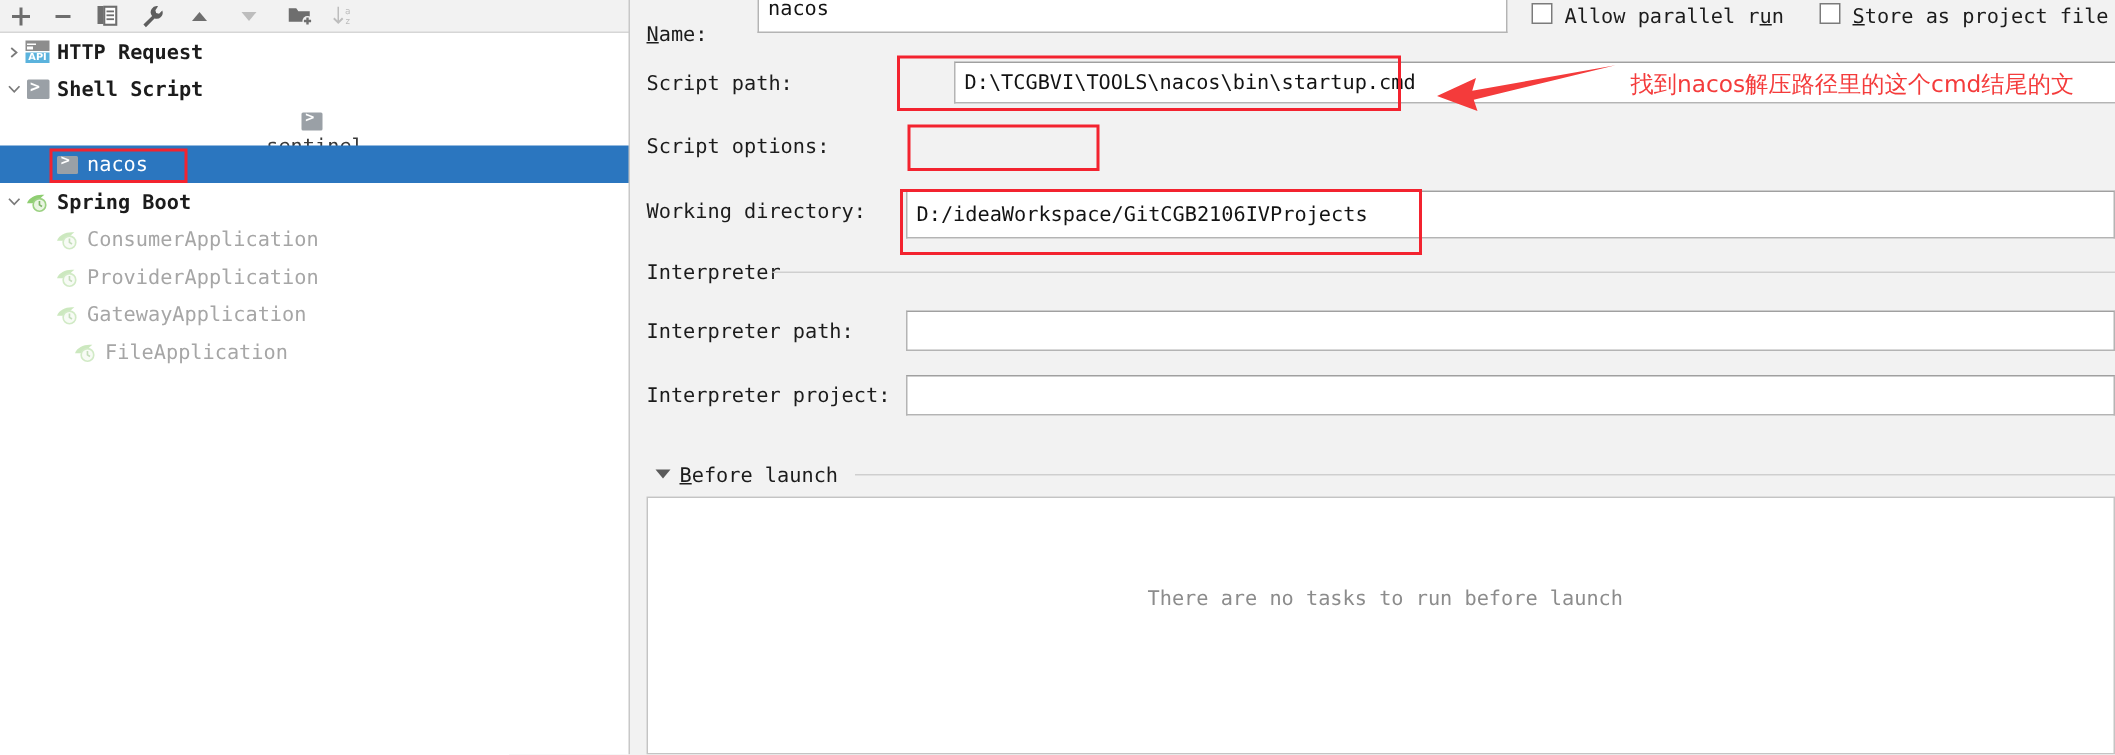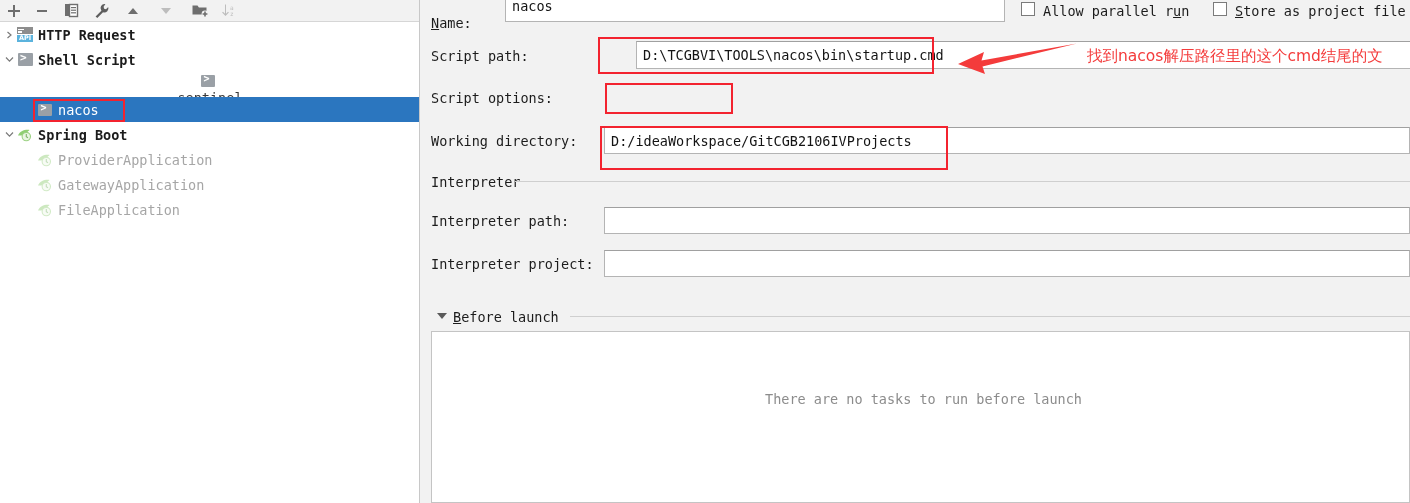--- a/index.html
+++ b/index.html
@@ -205,33 +205,43 @@
       </div>
 
       <div class="tree-row" style="padding-left:36px;">
         <span class="node-icon">
           <svg class="spring-ico" viewBox="0 0 17 15" opacity="0.45">
             <path d="M1 8.5c1.6-4.2 6.4-6.2 11.6-5.6-2 1.6-3.6 3.4-5.3 4.6C5.7 8.8 3.2 8.4 1 8.5z" fill="#8fce72"></path>
             <circle cx="9.3" cy="9.6" r="4.2" fill="#eef8e9" stroke="#9bd182" stroke-width="1.1"></circle>
             <path d="M9.3 7v2.6l1.7 1.1" fill="none" stroke="#7fb56a" stroke-width="1.1"></path>
           </svg>
         </span>
+        <span class="tree-label dim-label">ConsumerApplication</span>
+      </div>
+      <div class="tree-row" style="padding-left:36px;">
+        <span class="node-icon">
+          <svg class="spring-ico" viewBox="0 0 17 15" opacity="0.45">
+            <path d="M1 8.5c1.6-4.2 6.4-6.2 11.6-5.6-2 1.6-3.6 3.4-5.3 4.6C5.7 8.8 3.2 8.4 1 8.5z" fill="#8fce72"></path>
+            <circle cx="9.3" cy="9.6" r="4.2" fill="#eef8e9" stroke="#9bd182" stroke-width="1.1"></circle>
+            <path d="M9.3 7v2.6l1.7 1.1" fill="none" stroke="#7fb56a" stroke-width="1.1"></path>
+          </svg>
+        </span>
         <span class="tree-label dim-label">ProviderApplication</span>
       </div>
       <div class="tree-row" style="padding-left:36px;">
         <span class="node-icon">
           <svg class="spring-ico" viewBox="0 0 17 15" opacity="0.45">
             <path d="M1 8.5c1.6-4.2 6.4-6.2 11.6-5.6-2 1.6-3.6 3.4-5.3 4.6C5.7 8.8 3.2 8.4 1 8.5z" fill="#8fce72"></path>
             <circle cx="9.3" cy="9.6" r="4.2" fill="#eef8e9" stroke="#9bd182" stroke-width="1.1"></circle>
             <path d="M9.3 7v2.6l1.7 1.1" fill="none" stroke="#7fb56a" stroke-width="1.1"></path>
           </svg>
         </span>
         <span class="tree-label dim-label">GatewayApplication</span>
       </div>
-      <div class="tree-row" style="padding-left:36px;">
+      <div class="tree-row" style="padding-left:20px;margin-left:28px;">
         <span class="node-icon">
           <svg class="spring-ico" viewBox="0 0 17 15" opacity="0.45">
             <path d="M1 8.5c1.6-4.2 6.4-6.2 11.6-5.6-2 1.6-3.6 3.4-5.3 4.6C5.7 8.8 3.2 8.4 1 8.5z" fill="#8fce72"></path>
             <circle cx="9.3" cy="9.6" r="4.2" fill="#eef8e9" stroke="#9bd182" stroke-width="1.1"></circle>
             <path d="M9.3 7v2.6l1.7 1.1" fill="none" stroke="#7fb56a" stroke-width="1.1"></path>
           </svg>
         </span>
         <span class="tree-label dim-label">FileApplication</span>
       </div>
 
@@ -256,21 +266,21 @@
     <div class="chk-label" style="left:815px;top:3px;">
       <u>S</u><span>tore as project file</span>
     </div>
 
     <div class="field-label" style="left:11px;top:48px;">Script path:</div>
     <div class="txtfield" style="left:184px;top:41px;width:806px;height:28px;margin-left:32px;">D:\TCGBVI\TOOLS\nacos\bin\startup.cmd</div>
 
     <div class="field-label" style="left:11px;top:90px;">Script options:</div>
 
     <div class="field-label" style="left:11px;top:133px;">Working directory:</div>
-    <div class="txtfield" style="left:184px;top:127px;width:806px;height:27px;">D:/ideaWorkspace/GitCGB2106IVProjects</div>
+    <div class="txtfield" style="left:184px;top:127px;width:806px;height:32px;">D:/ideaWorkspace/GitCGB2106IVProjects</div>
 
     <div class="sec-title" style="left:11px;top:174px;">Interpreter</div>
     <div class="sec-rule" style="left:95px;top:181px;width:895px;"></div>
 
     <div class="field-label" style="left:11px;top:213px;">Interpreter path:</div>
     <div class="txtfield" style="left:184px;top:207px;width:806px;height:27px;"></div>
 
     <div class="field-label" style="left:11px;top:256px;">Interpreter project:</div>
     <div class="txtfield" style="left:184px;top:250px;width:806px;height:27px;"></div>
 

